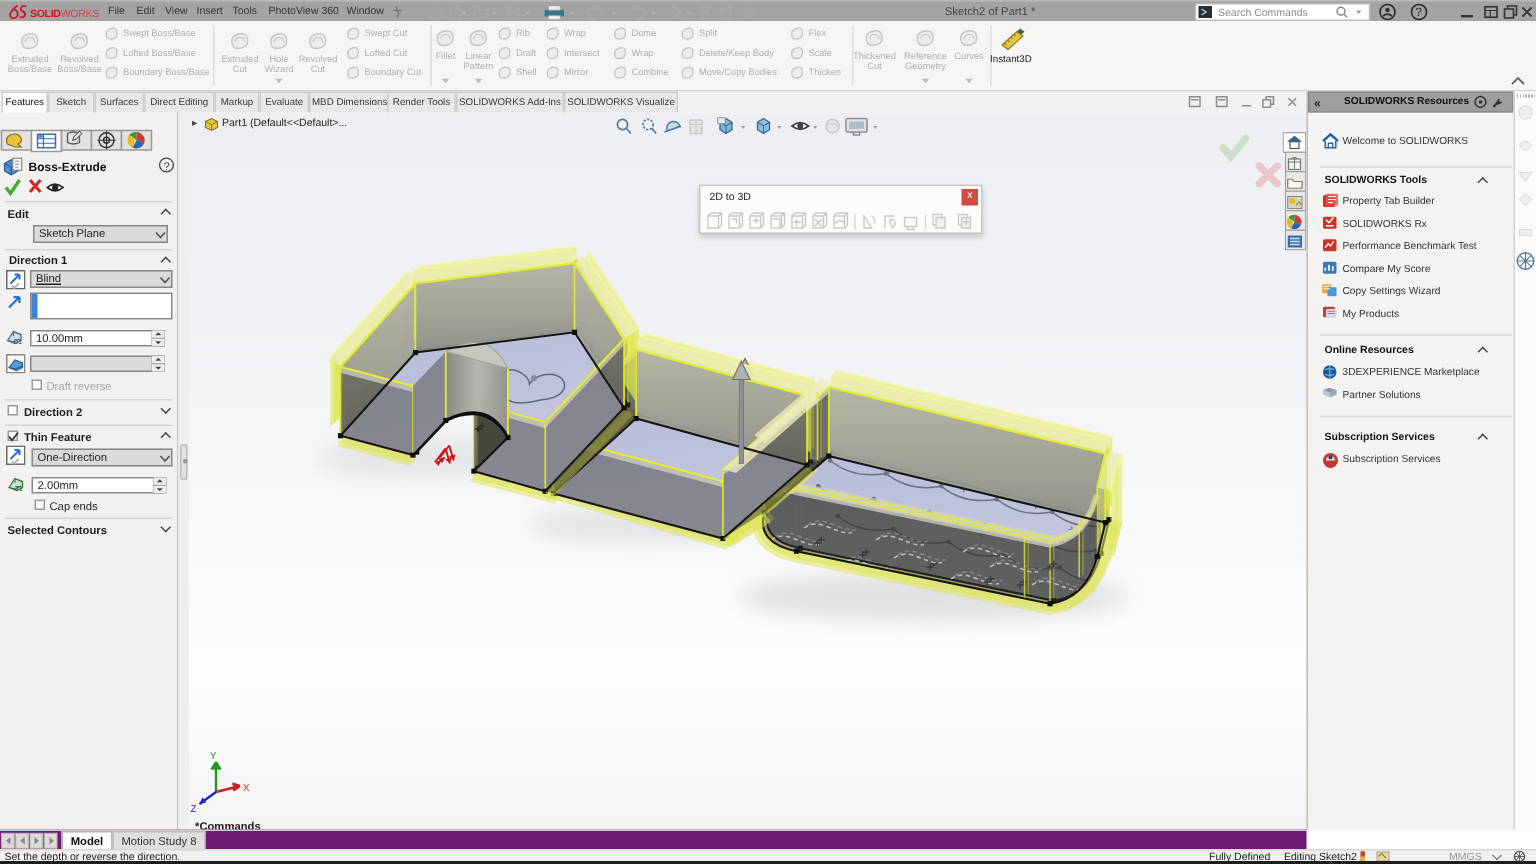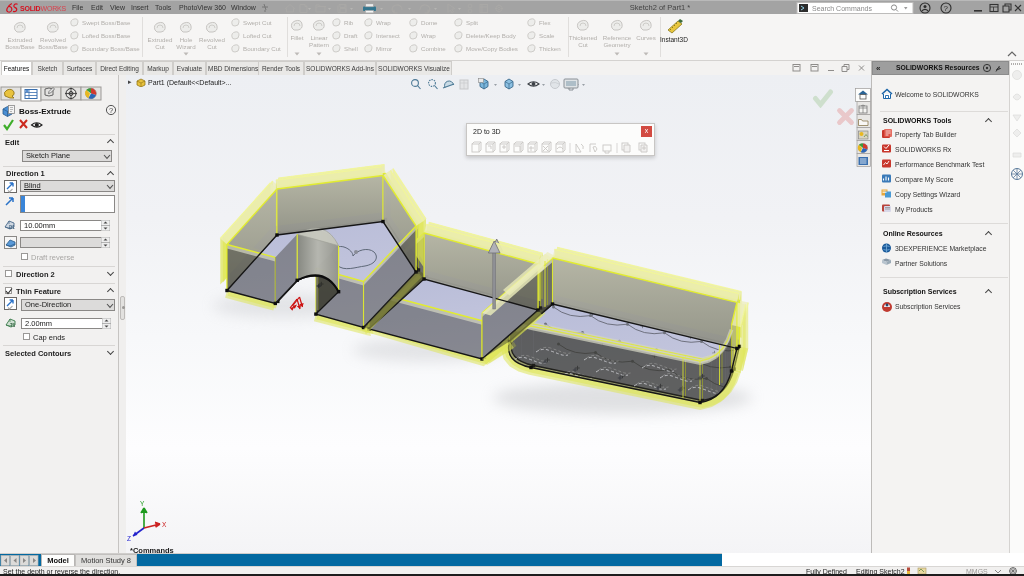--- a/index.html
+++ b/index.html
@@ -36,21 +36,21 @@
 
 #vp { position:absolute; left:126px; top:75px; width:745px; height:478px;
   background:linear-gradient(180deg,#edeff3 0%,#f1f2f5 30%,#f7f8fa 55%,#fdfdfe 78%,#f4f4f6 100%); }
 
 #tpane { position:absolute; left:871px; top:61px; width:153px; height:492px; background:#f4f3f2; border-left:1px solid #bdbbb9; }
 #tphead { position:absolute; left:0; top:0; width:137px; height:14px; background:#9e9e9e; border:1px solid #8c8c8c; font-size:6.8px; font-weight:bold; color:#111; line-height:12px; text-align:left; padding-left:23px; }
 .tpsec { position:absolute; left:11px; font-size:7px; font-weight:bold; color:#111; }
 .tpitem { position:absolute; left:23px; font-size:6.8px; color:#333; }
 .tpsep { position:absolute; left:8px; width:128px; height:1px; background:#dddbd9; }
 
-#mtabs { position:absolute; left:0; top:553px; width:722px; height:13px; background:#0369a1; border-top:1px solid #cfcdcb; }
+#mtabs { position:absolute; left:0; top:553px; width:871px; height:13px; background:#701a75; border-top:1px solid #cfcdcb; }
 #statusbar { position:absolute; left:0; top:566px; width:1024px; height:8px; background:#f1f0ef; border-top:1px solid #d8d6d4; font-size:7px; color:#222; }
 #darkstrip { position:absolute; left:0; top:574px; width:1024px; height:2px; background:#1d1d1d; }
 </style>
 </head>
 <body>
 <div id="app">
   <div id="titlebar">
     <svg id="logo" width="100" height="12" viewBox="0 0 100 12">
       <path d="M7.8,1.6 q-3.2,1.8 -4.6,4.6 q-1.2,2.6 0.6,3.6 q2,1 3.4,-0.8 q1.3,-1.8 0.2,-3.4 q-1,-1.5 -3.2,-1.2" stroke="#d6101f" stroke-width="1.15" fill="none"></path>
       <path d="M13.6,2.2 q-2.8,-0.8 -3.6,1 q-0.7,1.6 1.2,2.4 q2,0.8 1.4,2.6 q-0.6,1.9 -3.6,1.2" stroke="#d6101f" stroke-width="1.15" fill="none"></path>

